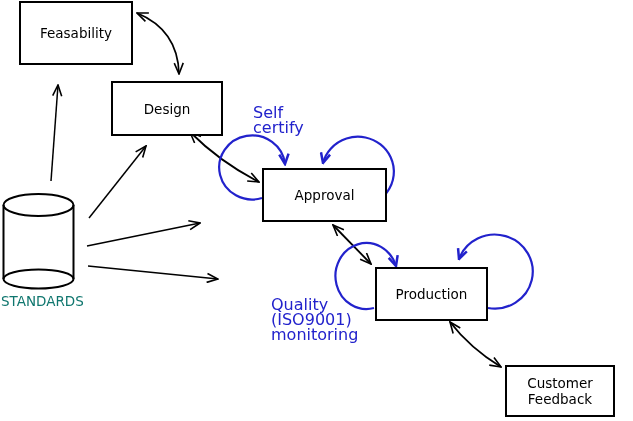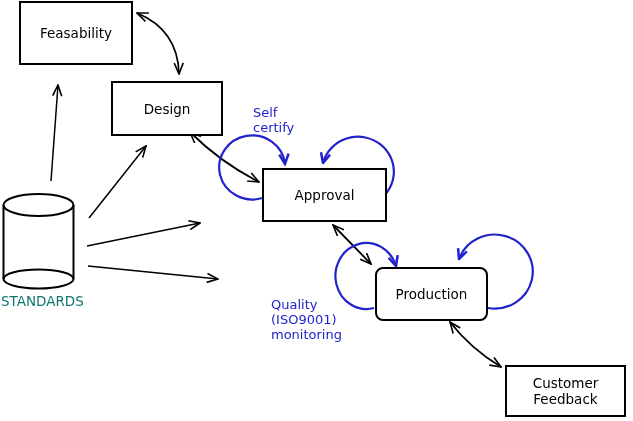--- a/index.html
+++ b/index.html
@@ -7,32 +7,32 @@
     position:relative;width:633px;height:421px;background:#ffffff;overflow:hidden;
     font-family:"DejaVu Sans","Liberation Sans",sans-serif;
   }
   #connectors{position:absolute;left:0;top:0;width:633px;height:421px;}
   .node{
     position:absolute;box-sizing:border-box;border:2px solid #000000;background:#ffffff;
     display:flex;align-items:center;justify-content:center;text-align:center;
     font-size:13.5px;color:#000000;white-space:pre-line;line-height:16px;
   }
   .annotation{
-    position:absolute;color:#2222cc;font-size:13px;line-height:15px;
+    position:absolute;color:#2222cc;font-size:16px;line-height:15px;
     white-space:pre-line;
   }
   .plainlabel{
     position:absolute;color:#0f766e;font-size:13.5px;white-space:nowrap;
   }
   
   #node-feasability{left:19px;top:1px;width:114px;height:64px;}
   #node-design{left:111px;top:68px;width:112px;height:55px;margin-top:13px;}
   #node-approval{left:262px;top:168px;width:125px;height:54px;}
-  #node-production{left:375px;top:267px;width:113px;height:54px;border-radius:8px;}
-  #node-customer-feedback{left:505px;top:365px;width:121px;height:52px;}
+  #node-production{left:375px;top:267px;width:113px;height:54px;}
+  #node-customer-feedback{left:505px;top:365px;width:110px;height:52px;}
   #label-standards{left:1px;top:293px;}
   #ann-self-certify{left:253px;top:105px;}
   #ann-certification{left:356px;top:104px;}
   #ann-surveillance{left:522px;top:221px;}
   #ann-quality{left:271px;top:297px;}
   .black-stroke{stroke:#000000;fill:none;}
   .blue-stroke{stroke:#2222cc;fill:none;}
 </style>
 </head>
 <body>

